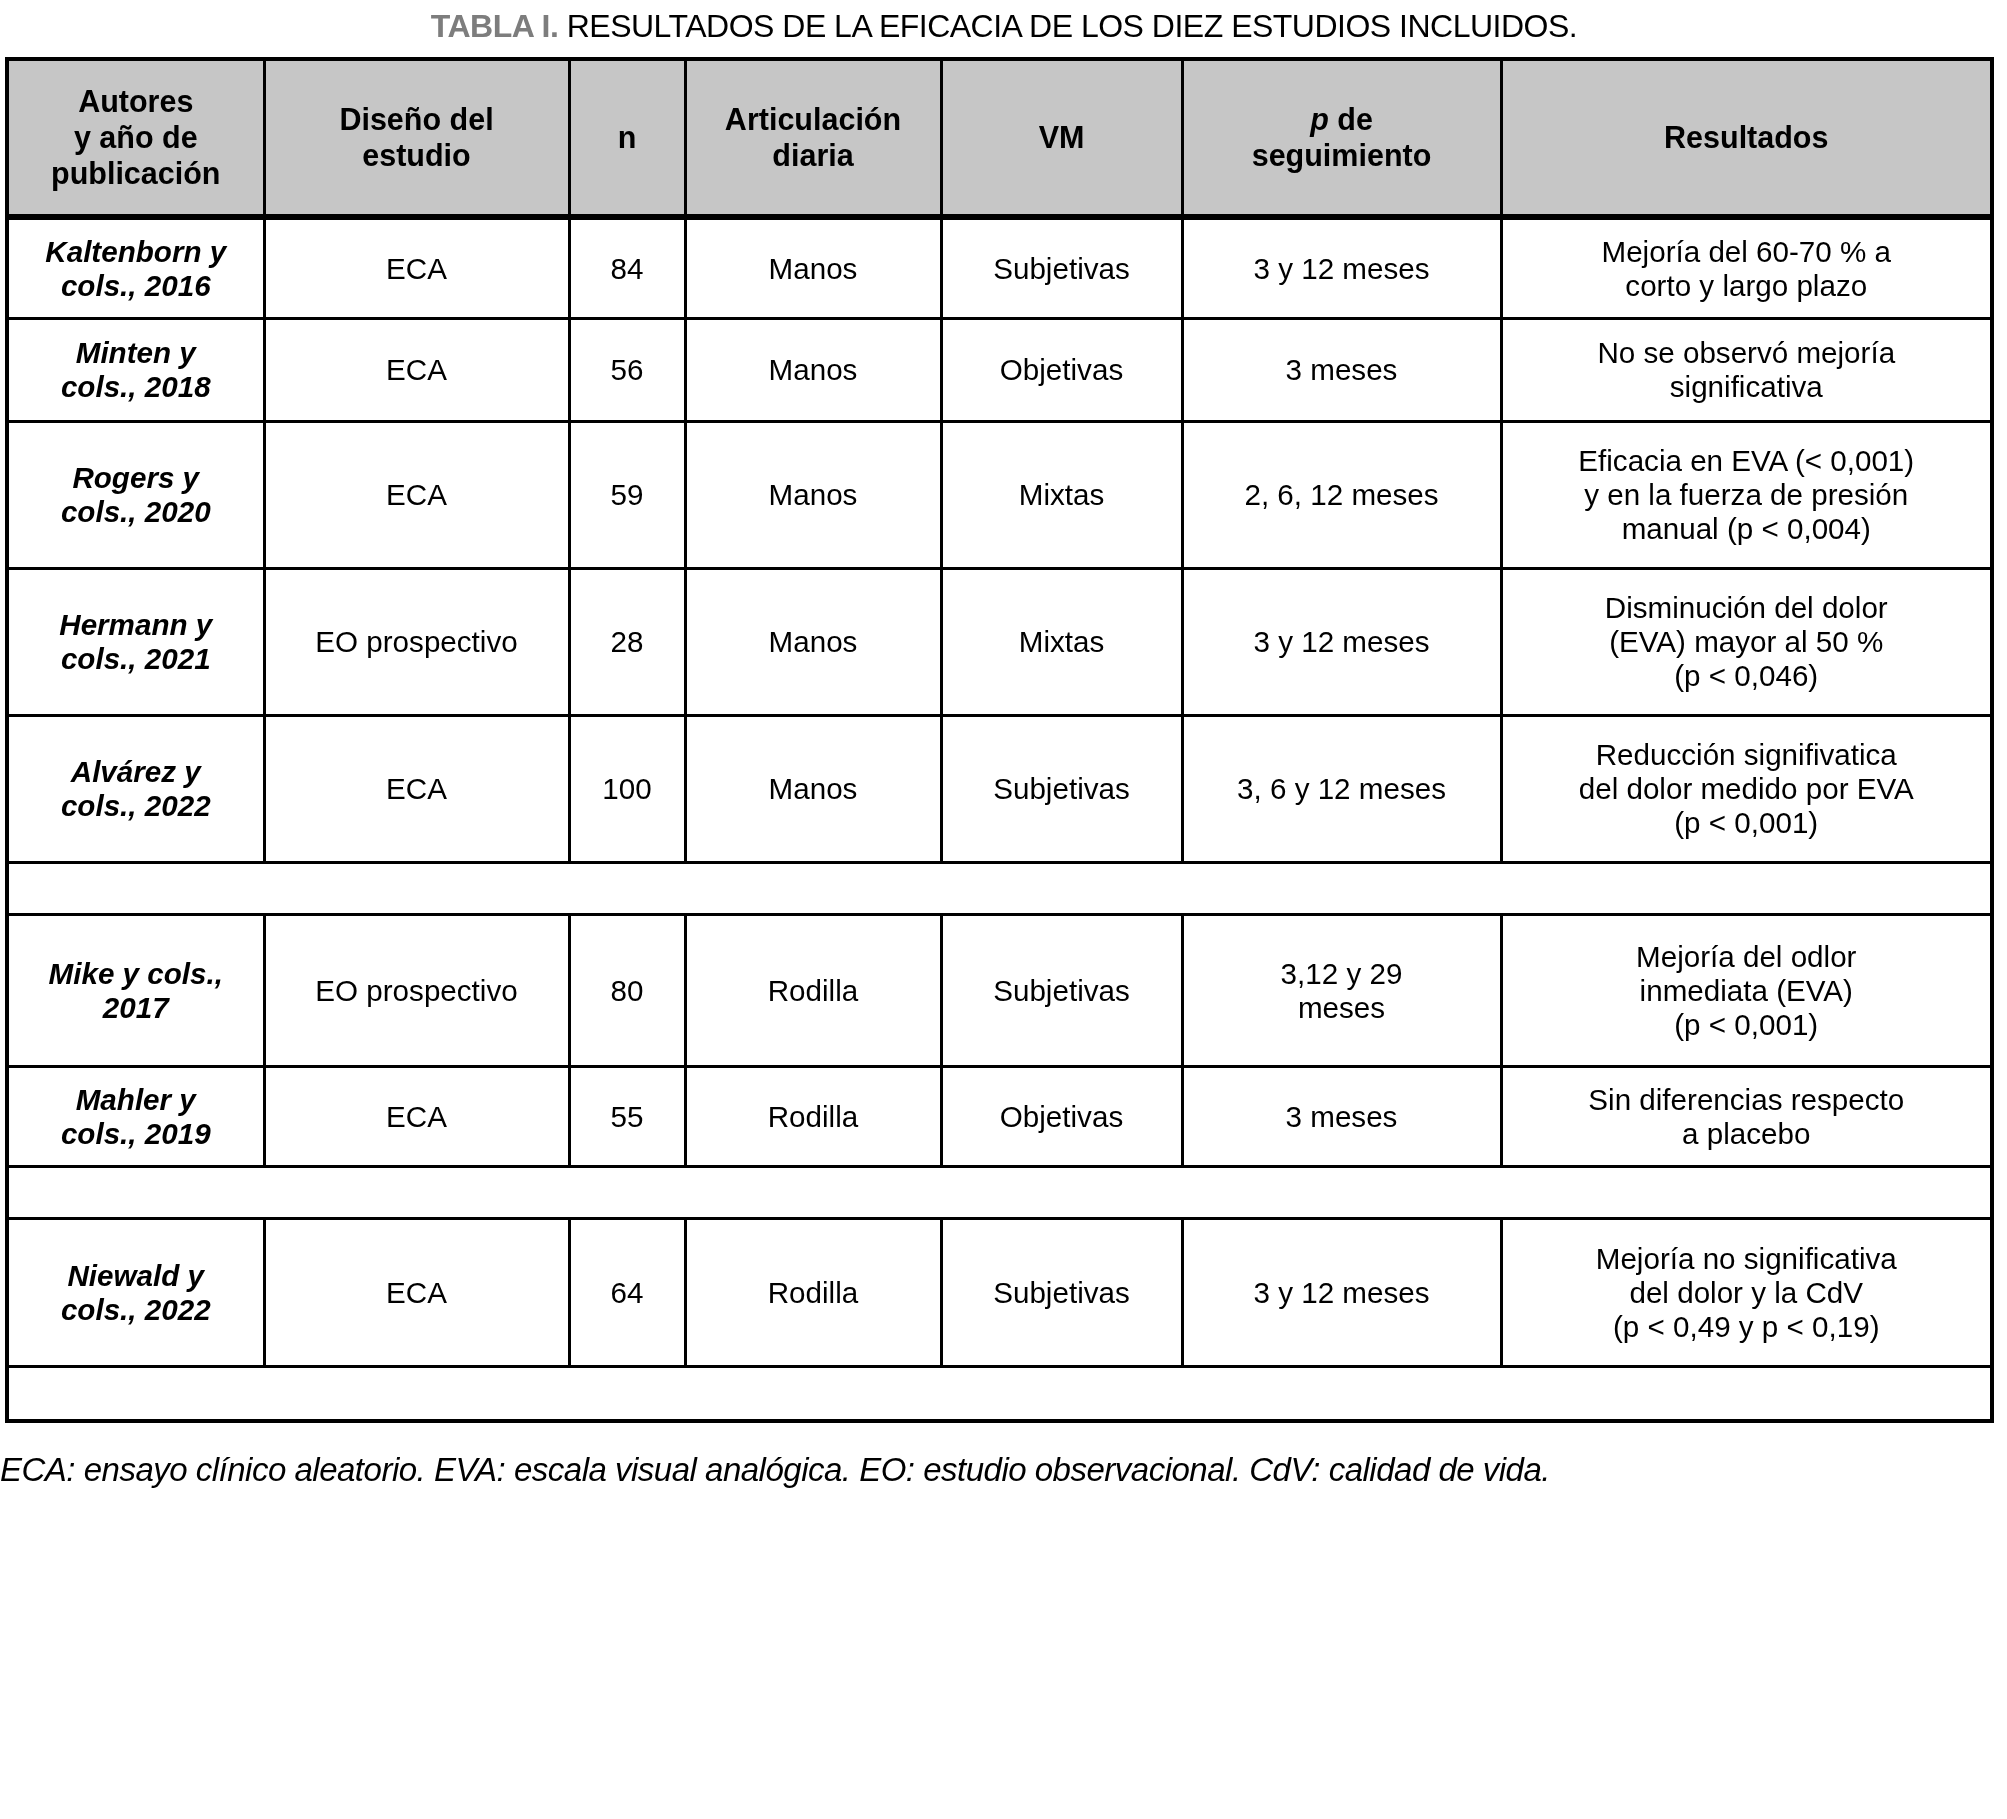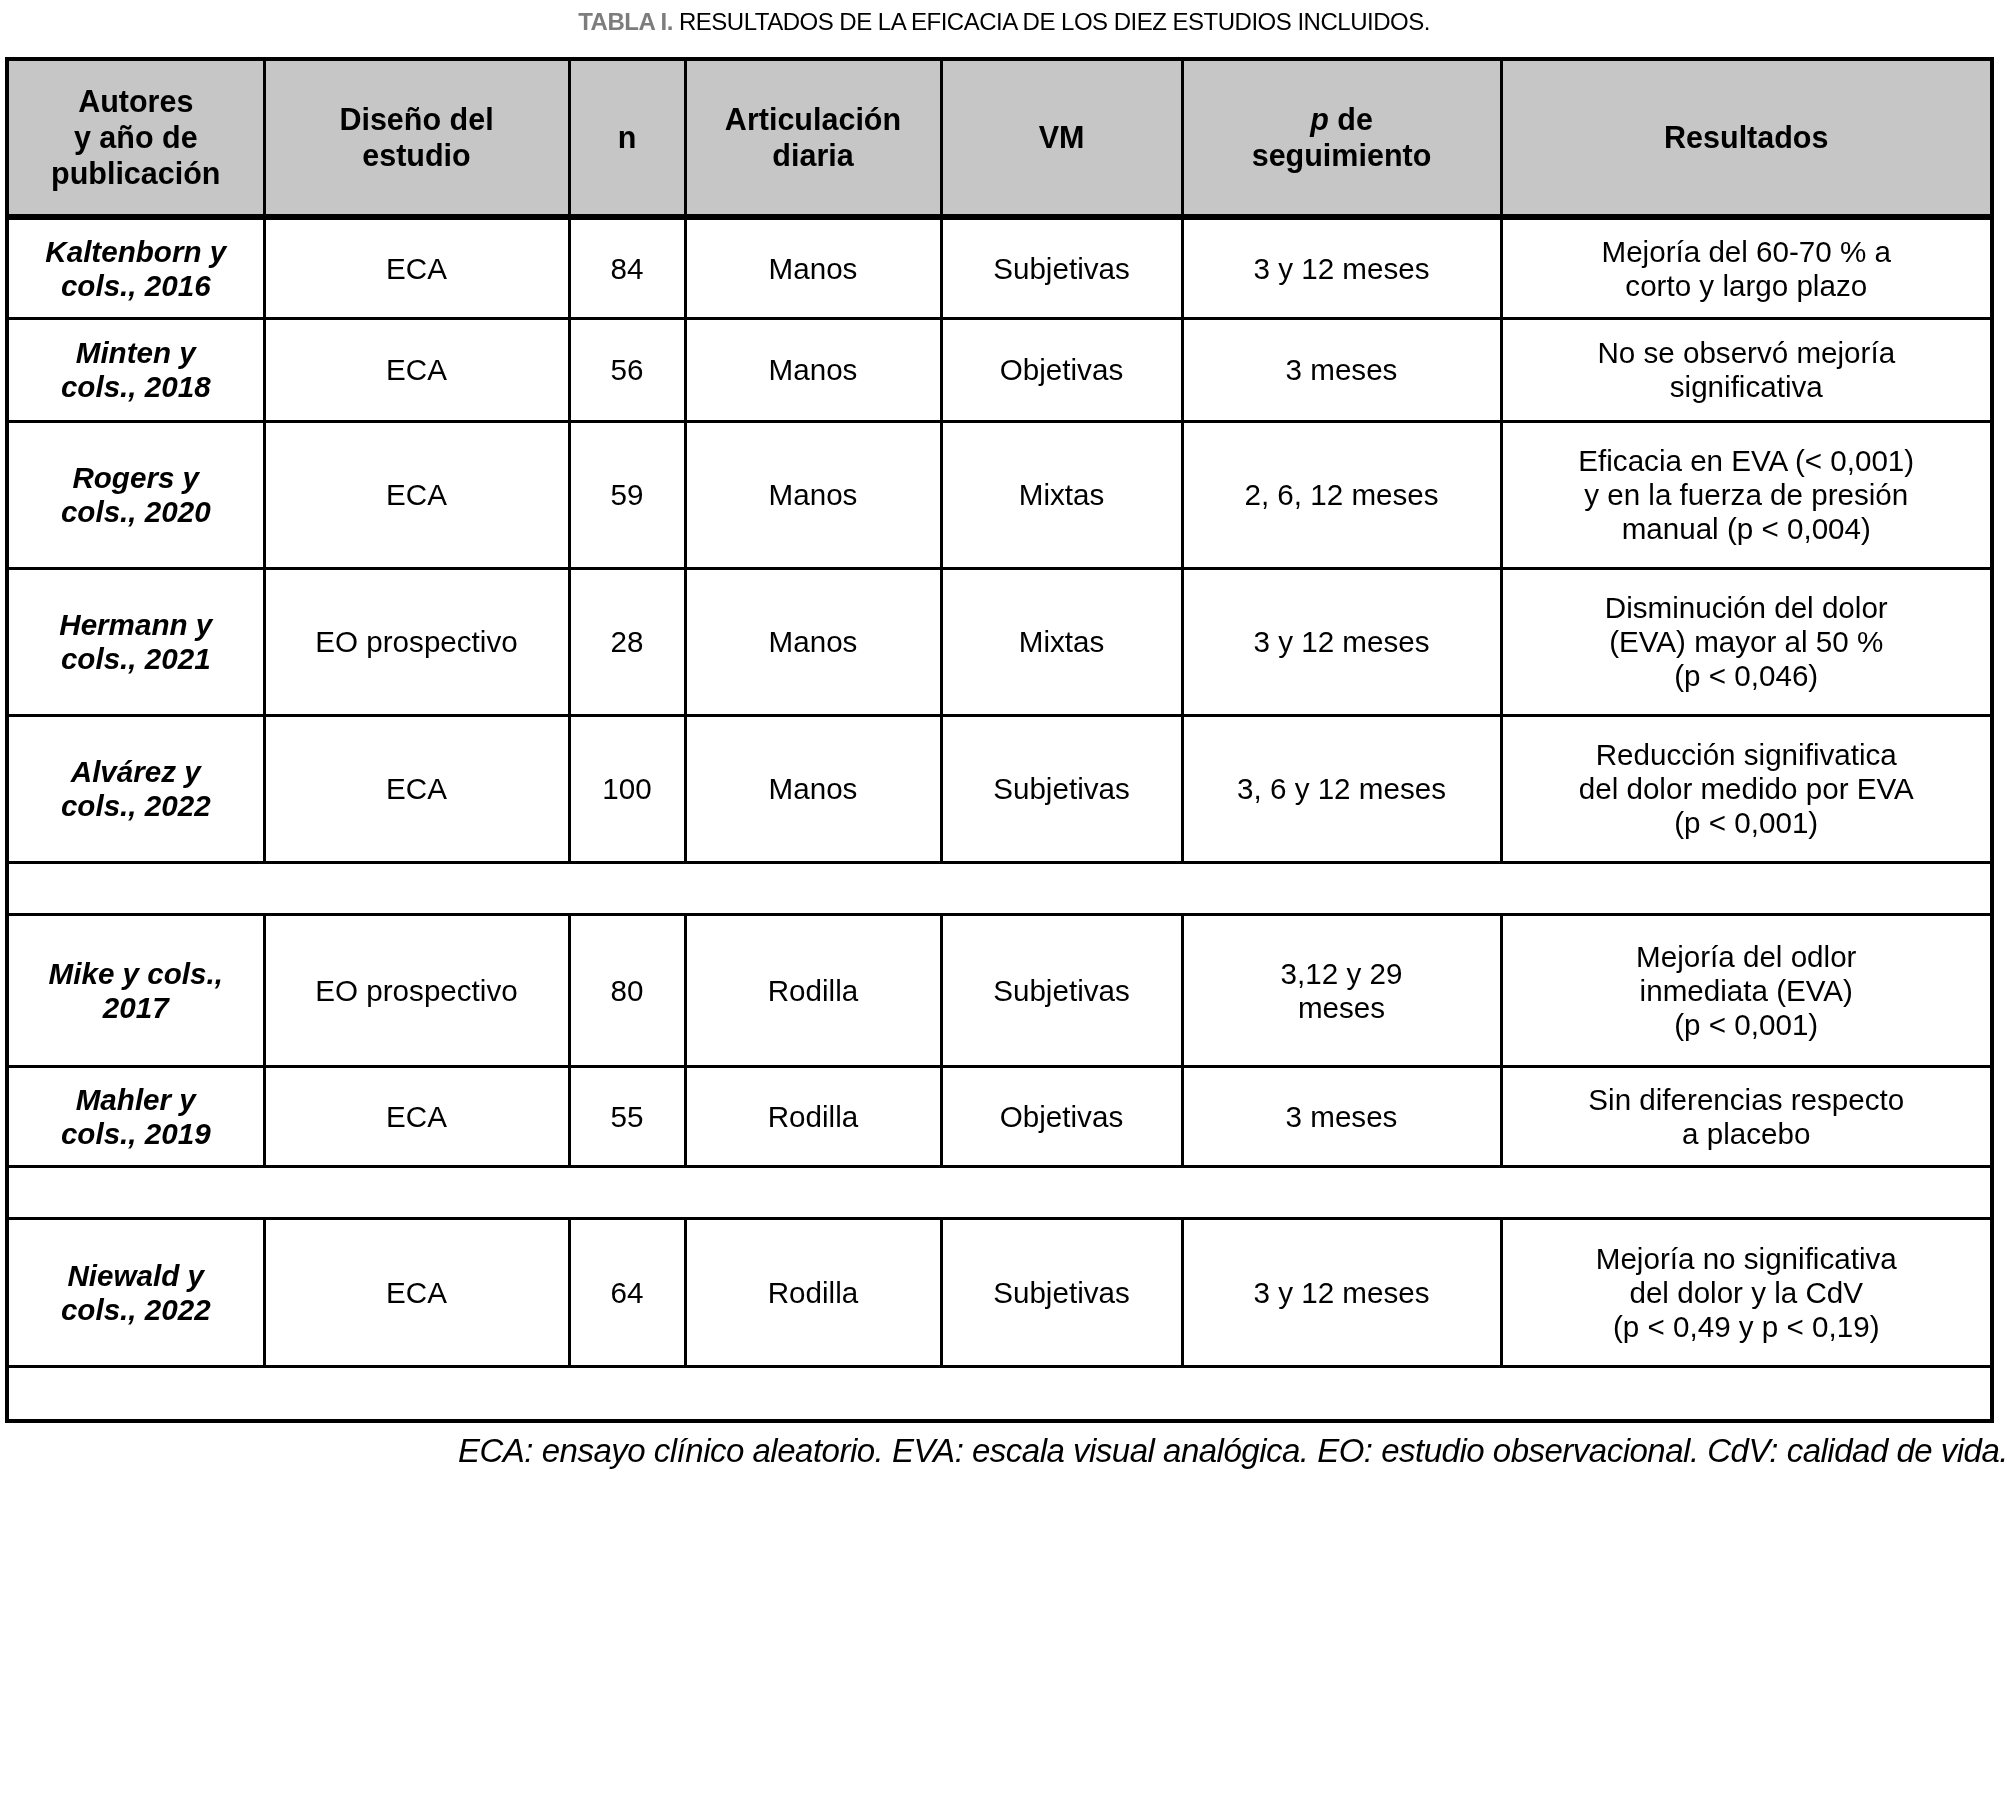--- a/index.html
+++ b/index.html
@@ -7,21 +7,21 @@
     background: #ffffff;
     width: 2008px;
     height: 1819px;
     font-family: "Liberation Sans", "DejaVu Sans", sans-serif;
     color: #000;
   }
   .title {
     padding-top: 7.9px;
     height: 49px;
     text-align: center;
-    font-size: 24px;
+    font-size: 32px;
     letter-spacing: -0.5px;
     white-space: nowrap;
   }
   .title .label { color: #7d7d7d; font-weight: bold; }
   .title .text  { color: #000000; font-weight: normal; }
 
   table.study-table {
     border-collapse: collapse;
     table-layout: fixed;
     width: 1986px;
@@ -44,22 +44,22 @@
     background: #c6c6c6;
     font-weight: bold;
     font-size: 30.5px;
     line-height: 36px;
     border-bottom-width: 6.9px;
   }
   .study-table td.author { font-style: italic; font-weight: bold; }
   .study-table tr.spacer td { border-left: none; border-right: none; }
   .it { font-style: italic; }
   .footer {
-    margin-top: 9px;
-    text-align: right;
+    margin-top: 28px;
+    text-align: left;
     font-style: italic;
     font-size: 33px;
     letter-spacing: -0.5px;
     white-space: nowrap;
   }
 </style>
 </head>
 <body>
 
 <div class="title"><span class="label">TABLA I.</span> <span class="text">RESULTADOS DE LA EFICACIA DE LOS DIEZ ESTUDIOS INCLUIDOS.</span></div>

